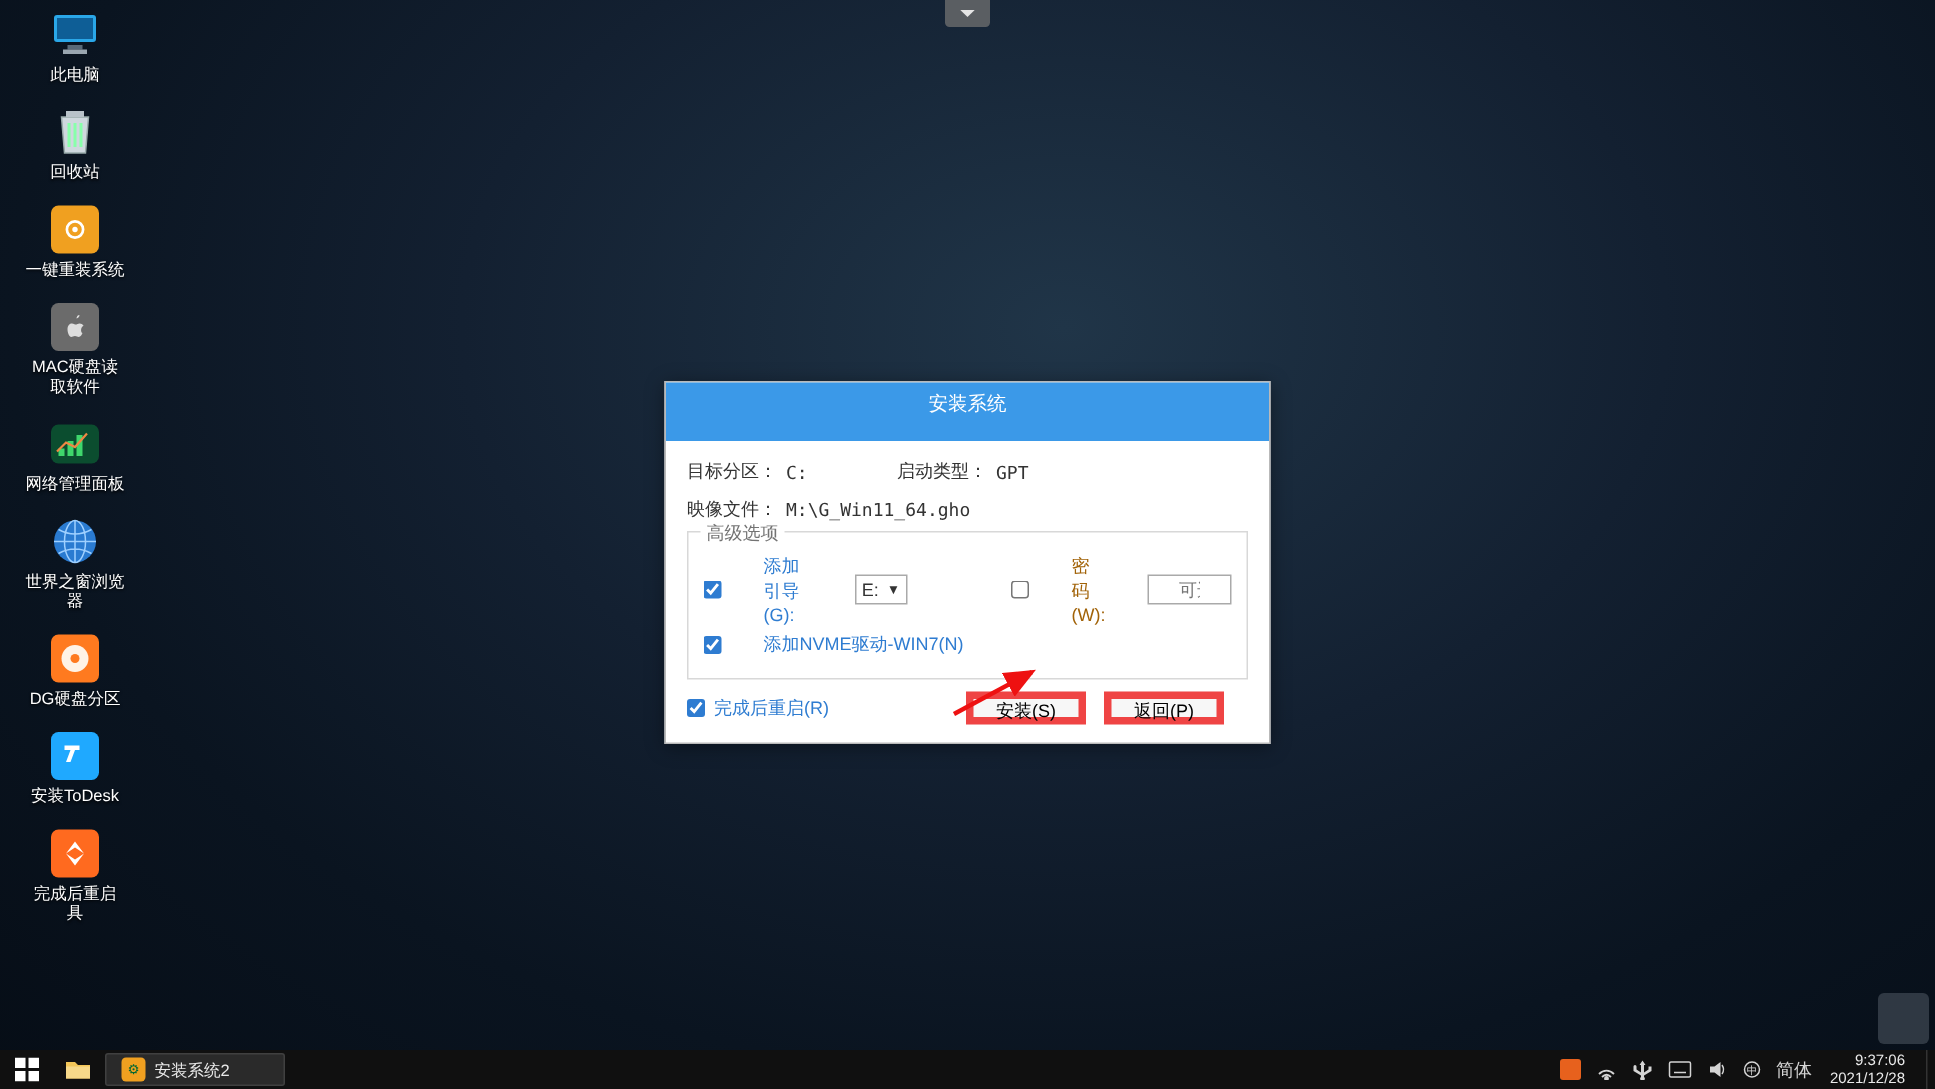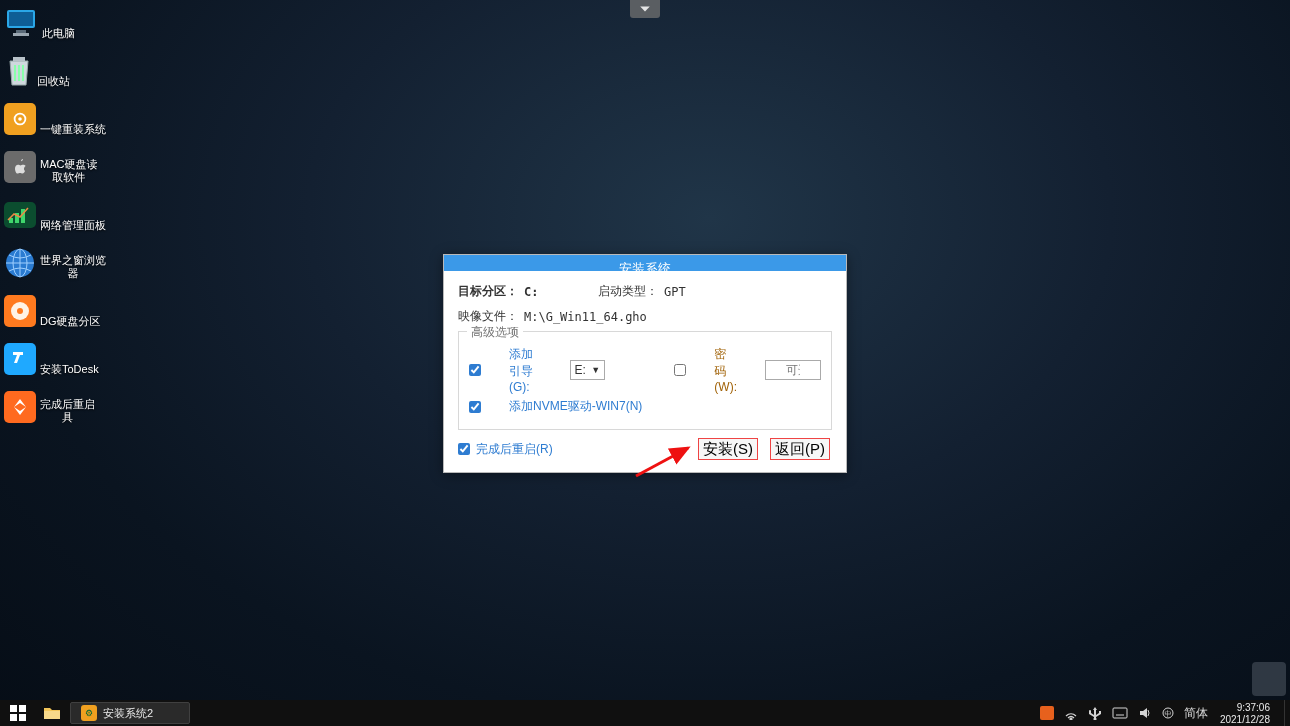--- a/index.html
+++ b/index.html
@@ -19,53 +19,53 @@
     display: flex; align-items: center; justify-content: center;
     border-bottom-left-radius: 3px;
     border-bottom-right-radius: 3px;
   }
   .top-chevron svg { width: 12px; height: 12px; fill: #e5e5e5; }
 
   
   .desktop { position: absolute; top: 6px; left: 4px; width: 70px; }
   .icon-cell {
     width: 66px; text-align: center; margin-bottom: 14px;
-    display: flex; flex-direction: row; align-items: flex-end;
-    gap: 4px; cursor: pointer;
+    display: flex; flex-direction: column; align-items: center;
+    gap: 4px; cursor: pointer; margin-left: 13px;
   }
   .icon-cell .ico { width: 34px; height: 34px; display:flex; align-items:center; justify-content:center; }
   .icon-cell .label { font-size: 11px; color: #fff; text-shadow: 0 1px 2px #000; line-height: 13px; white-space: pre; }
 
   
   .sq { border-radius: 5px; display:flex; align-items:center; justify-content:center; }
 
   
   .dialog {
     position: absolute;
     left: 443px; top: 254px;
     width: 404px;
     background: #fff;
     border: 1px solid #b9b9b9;
     box-shadow: 0 2px 12px rgba(0,0,0,.4);
     color: #333;
   }
   .dialog-title {
     background: #3b99e8;
     color: #fff;
-    height: 16px;
+    height: 39px;
     line-height: 28px;
     text-align: center;
     font-size: 13px;
   }
   .dialog-body { padding: 8px 14px 2px 14px; font-size: 12px; }
   .row { display: flex; align-items: center; margin: 4px 0; gap: 6px; }
   .row .lbl { }
   .row .val { font-family: "SimSun", monospace; }
   .toprow { display:flex; }
-  .toprow .col1 { width: 140px; font-weight: bold; }
+  .toprow .col1 { width: 140px; }
   .toprow .col2 { }
 
   
   .fs {
     border: 1px solid #d8d8d8;
     margin-top: 6px;
     padding: 10px 10px 10px 10px;
     position: relative;
   }
   .fs .legend {
@@ -80,27 +80,27 @@
     width: 64px; height: 20px; border: 1px solid #aaa; background:#fff;
     font-size: 12px; padding: 0 4px; display:flex; align-items:center; justify-content:space-between;
   }
   .selectish .tri { font-size: 9px; color:#333; }
   .txtinput {
     width: 56px; height: 20px; border: 1px solid #aaa; font-size:12px; padding: 0 20px; color:#999;
   }
 
   .dialog-footer {
     display:flex; align-items:center; justify-content:space-between;
-    padding: 6px 16px 12px 14px; font-size:12px;
+    padding: 6px 30px 12px 14px; font-size:12px;
   }
   .dialog-footer .left { display:flex; align-items:center; gap:6px; }
   .btn {
-    width: 60px; height: 22px;
-    border: 1px solid #ef4444; background:#f7f7f7;
-    font-size:15px; cursor:pointer;
+    width: 80px; height: 22px;
+    border: 5px solid #ef4444; background:#f7f7f7;
+    font-size:12px; cursor:pointer;
   }
 
   
   .arrow {
     position: absolute;
     left: 630px; top: 442px;
     width: 70px; height: 40px;
     pointer-events: none;
   }
 

